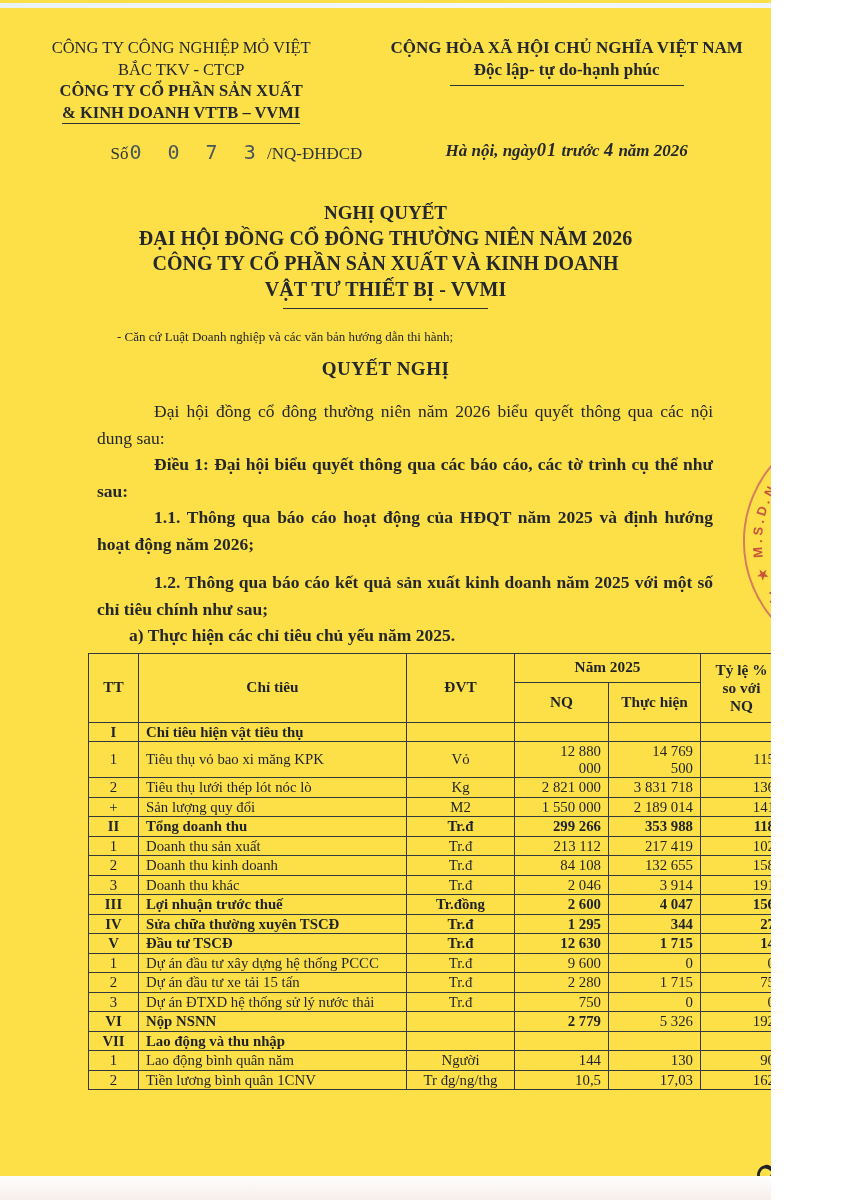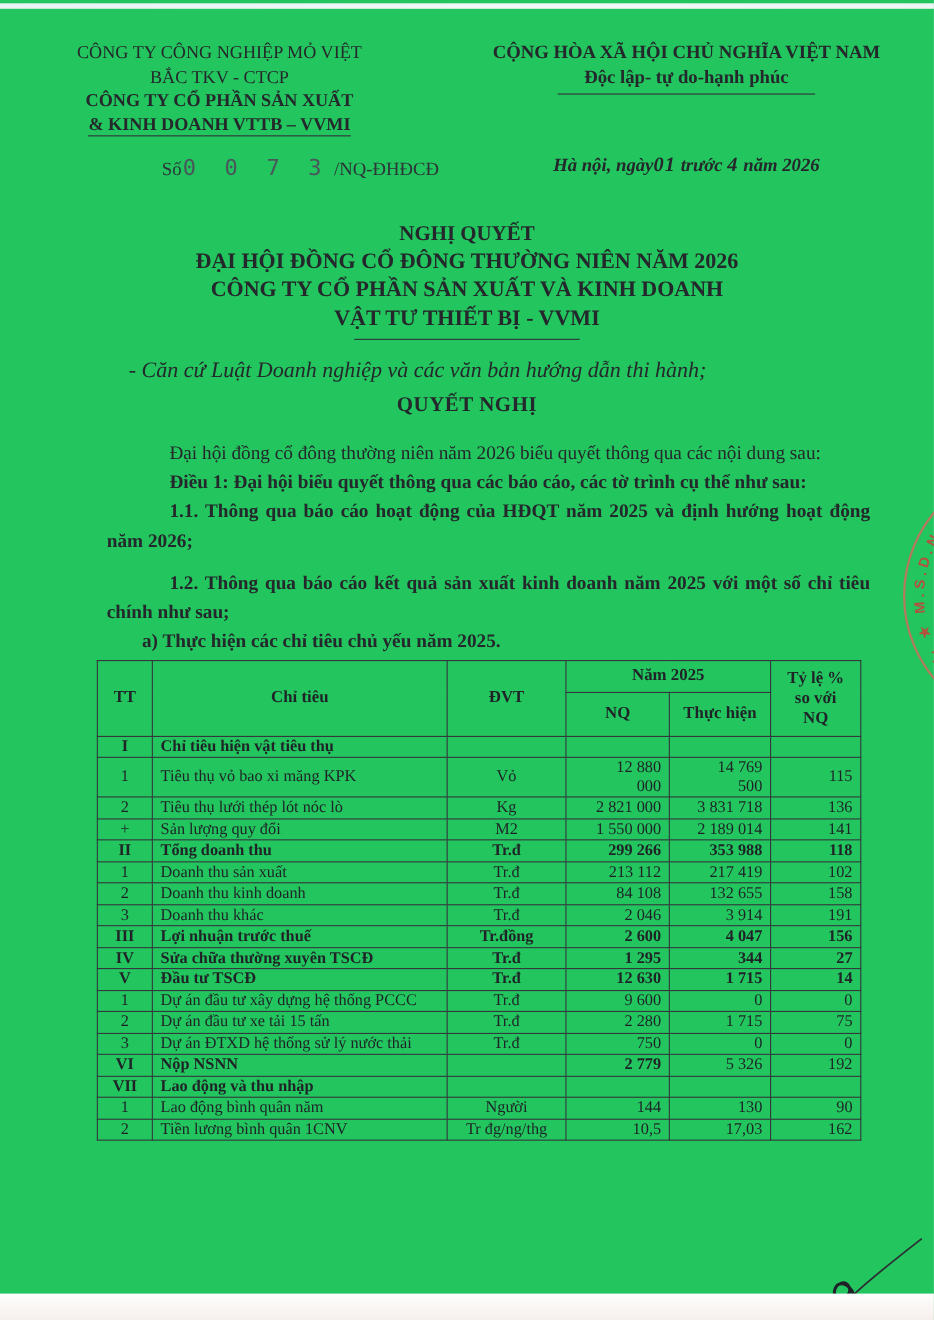--- a/index.html
+++ b/index.html
@@ -1,18 +1,18 @@
 <!DOCTYPE html>
 <html><head>
 <meta charset="utf-8">
 <style>
   html,body {margin:0; padding:0; background:#ffffff;}
   .page {
-    position:relative; width:849px; height:1200px; overflow:hidden;
-    background:#22c55e; color:#24272b;
+    position:relative; width:771px; height:1200px; overflow:hidden;
+    background:#fde047; color:#24272b;
     font-family:"Liberation Serif", serif;
   }
   .scan-top {position:absolute; top:3px; left:0; width:100%; height:5px;
     background:linear-gradient(90deg,#e9f2f5,#f2f8fa 60%,#eef5f7);}
   .scan-bottom {position:absolute; bottom:0; left:0; width:100%; height:24px;
     background:linear-gradient(#fefefe,#f6efec);}
 
   .header {display:flex; padding-top:37px;}
   .org-left {width:47%; text-align:center; font-size:16.5px; line-height:21.5px;}
   .org-right {width:53%; text-align:center; font-size:17px; line-height:22px;}
@@ -24,21 +24,21 @@
   .doc-number {width:47%; text-align:right; font-size:17px; color:#2c3438;}
   .stamped {font-family:"DejaVu Sans Mono", monospace; font-size:20px;
     letter-spacing:7px; color:#49565b; margin-left:1px;}
   .dateline {width:53%; text-align:center; font-style:italic; font-weight:bold; font-size:17px;}
   .hand {font-size:18.5px; letter-spacing:1px;}
 
   .title {text-align:center; margin-top:36px; font-weight:bold; font-size:20px; line-height:25.5px;}
   .title .t1 {font-size:19px;}
   .title-rule {width:205px; border-top:1.8px solid #2f3337; margin:6px auto 0; height:0;}
 
-  .preamble {margin:15px 57px 0 55px; font-style:italic; font-size:20px;
+  .preamble {margin:15px 57px 0 55px; font-size:13px;
     line-height:26px; text-align:justify;}
   .preamble p {margin:0; text-indent:62px;}
 
   .resolve {text-align:center; font-size:19px; font-weight:bold; margin:8px 0 0; letter-spacing:0.5px;}
 
   .bodytext {margin:18px 58px 0 97px; font-size:17.5px; line-height:26.5px; text-align:justify;}
   .bodytext p {margin:0; text-indent:57px;}
   .bodytext p.sp {margin-top:12px;}
   .bodytext p.a-line {text-indent:32px;}
 

